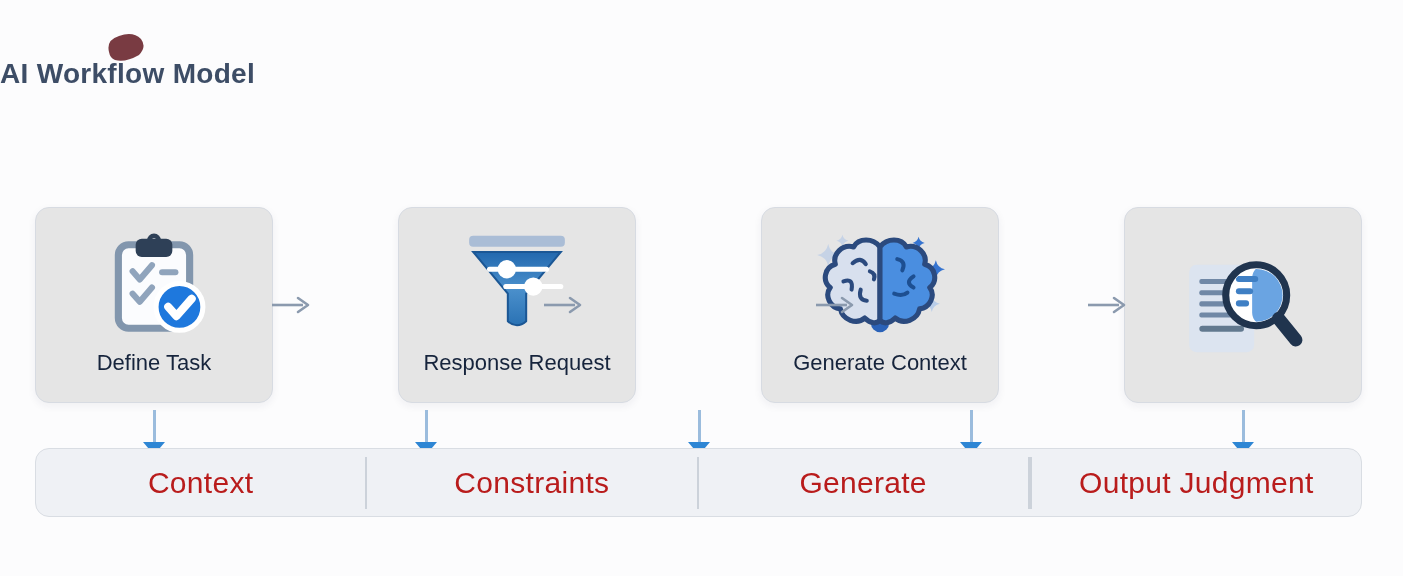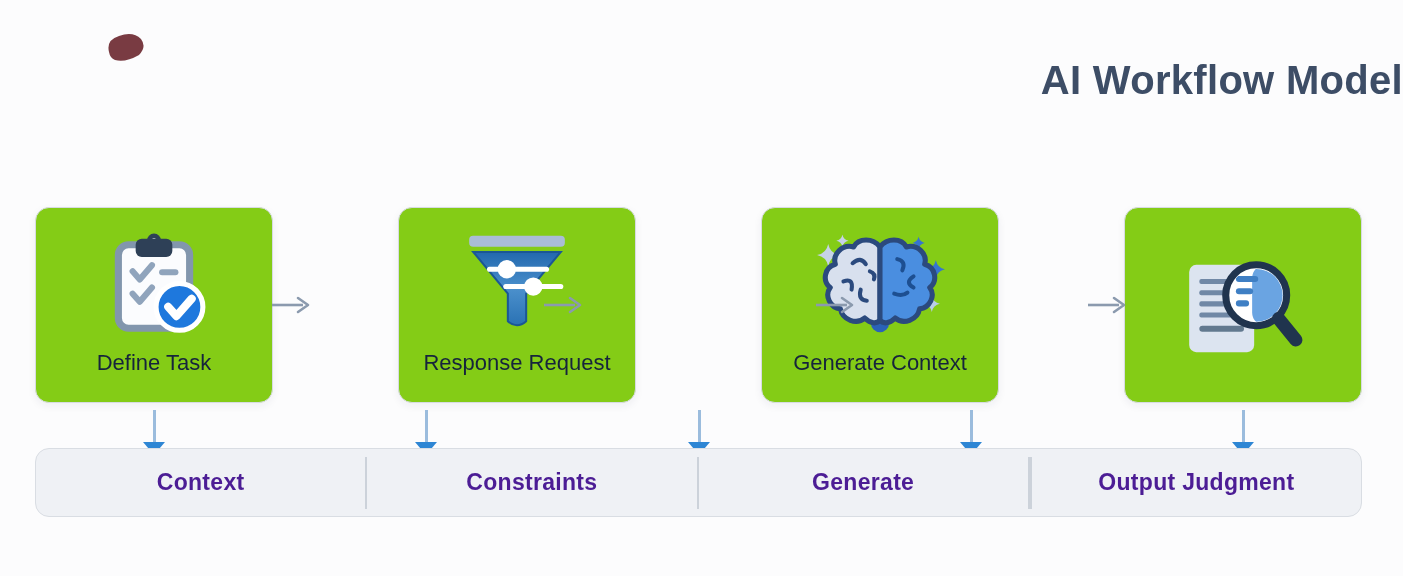--- a/index.html
+++ b/index.html
@@ -3,31 +3,31 @@
 <meta charset="utf-8">
 <style>
   html,body{margin:0;padding:0;}
   body{
     width:1403px;height:576px;position:relative;overflow:hidden;
     background:#fcfcfd;
     font-family:"Liberation Sans",sans-serif;
   }
   .title{
     position:absolute;top:58px;left:0;width:100%;
-    text-align:right;font-size:40px;font-weight:700;
+    text-align:left;font-size:28px;font-weight:700;
     color:#3d4d66;letter-spacing:.3px;
   }
   .artifact{position:absolute;left:103px;top:31px;width:44px;height:36px;opacity:.92;}
   .steps-row{
     position:absolute;left:35px;top:207px;width:1327px;height:196px;
     display:flex;justify-content:space-between;
   }
   .card{
     box-sizing:border-box;width:238px;height:196px;
-    background:#84cc16;border:1.5px solid #d7dbe2;border-radius:14px;
+    background:#e5e5e5;border:1.5px solid #d7dbe2;border-radius:14px;
     box-shadow:0 3px 8px rgba(30,40,60,.06);
     display:flex;flex-direction:column;align-items:center;
   }
   .card .icon-wrap{flex:1;display:flex;align-items:center;justify-content:center;padding-top:10px;}
   .card .step-label{
     font-size:22px;font-weight:500;color:#16243c;white-space:nowrap;
     padding-bottom:26px;
   }
   .h-connector{position:absolute;top:295px;width:38px;height:20px;}
   .down-arrow{position:absolute;top:410px;width:24px;height:48px;}
@@ -37,21 +37,21 @@
     border-left:11px solid transparent;border-right:11px solid transparent;
     border-top:13px solid #2e86d4;
   }
   .foundation-bar{
     position:absolute;left:35px;top:448px;width:1327px;height:69px;
     box-sizing:border-box;background:#eff1f5;border:1.5px solid #d9dde3;
     border-radius:14px;display:flex;align-items:center;
   }
   .foundation-cell{
     flex:1;display:flex;align-items:center;justify-content:center;
-    font-size:23px;font-weight:700;color:#4c1d95;letter-spacing:.3px;
+    font-size:30px;font-weight:400;color:#b91c1c;letter-spacing:.3px;
     white-space:nowrap;
   }
   .v-divider{width:2px;height:52px;background:#ccd2da;align-self:center;}
 </style>
 </head>
 <body>
 
 <svg class="artifact" viewBox="0 0 44 36">
   <path d="M6 21 Q3 9 16 5 Q30 0 38 8 Q44 16 36 24 Q22 32 12 29 Q7 27 6 21 Z" fill="#6e2b33"></path>
 </svg>

